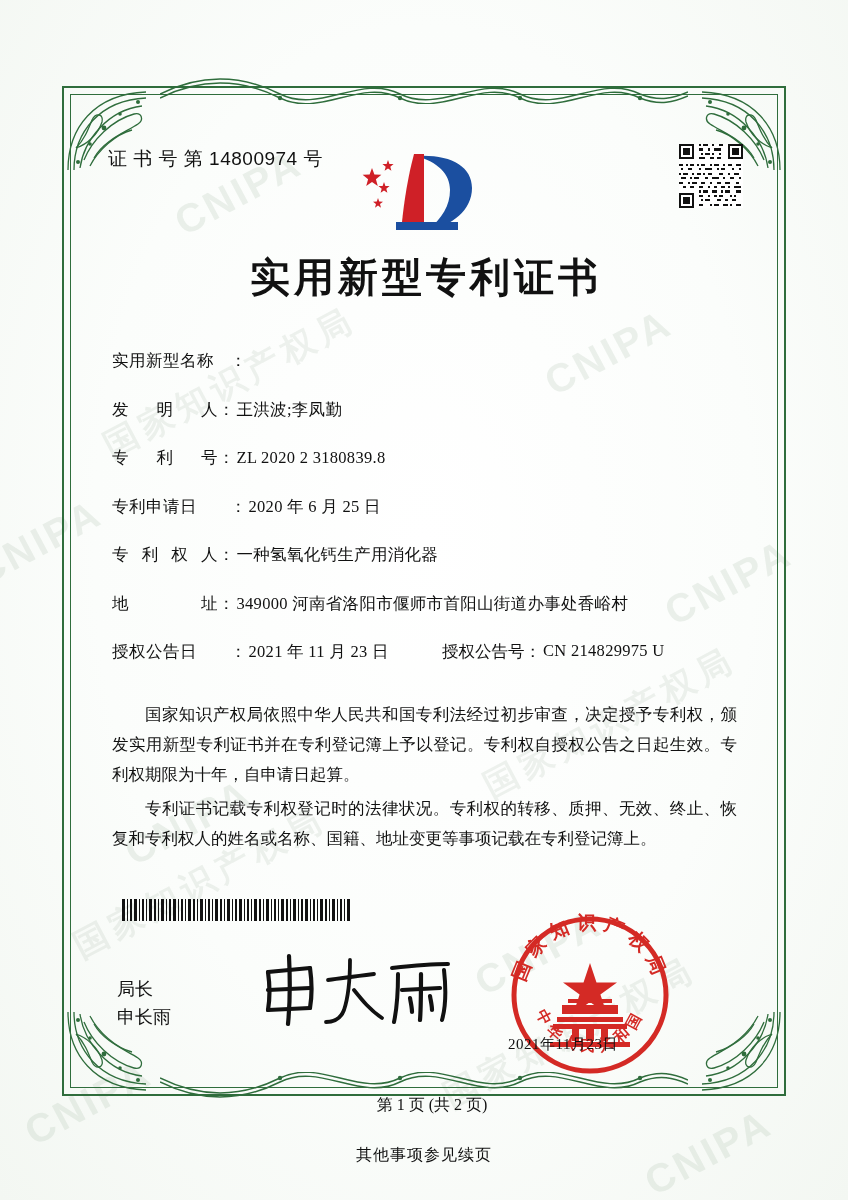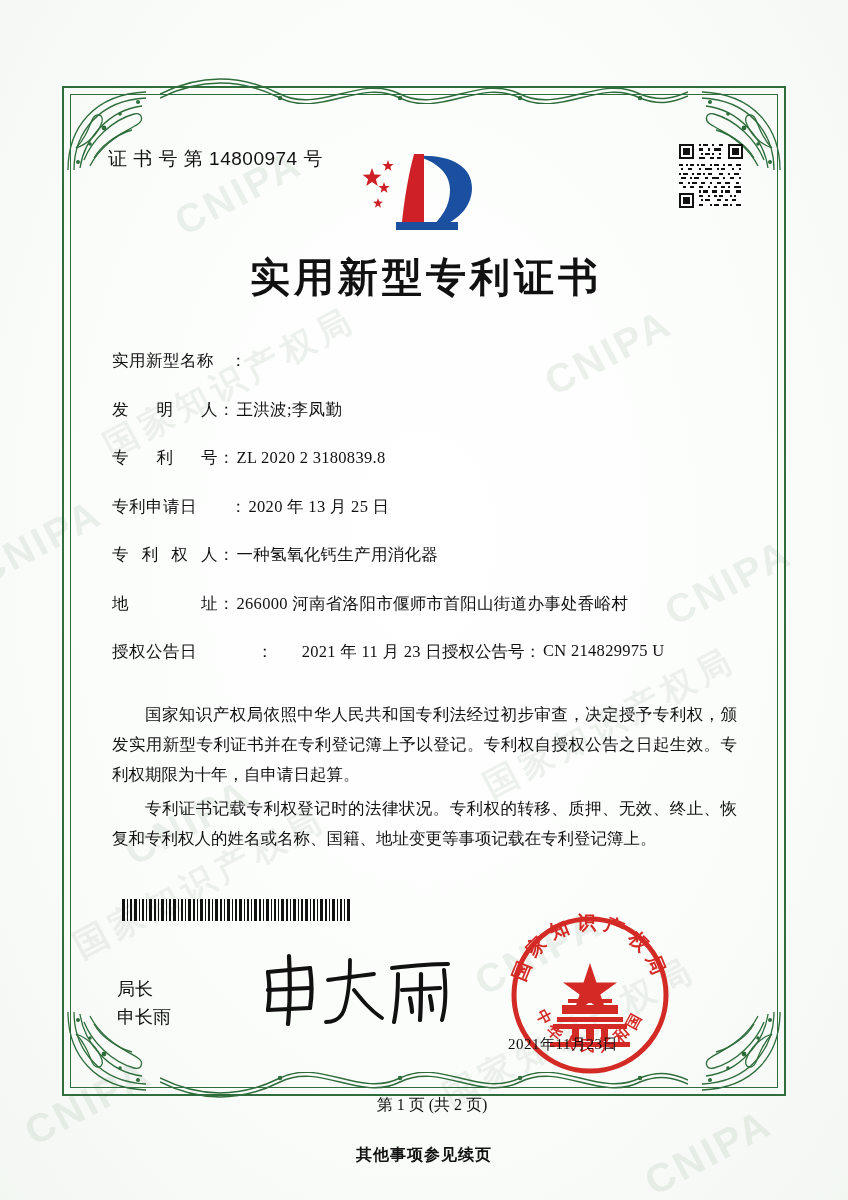--- a/index.html
+++ b/index.html
@@ -152,21 +152,21 @@
   .flabel.spread {
     display: flex;
     justify-content: space-between;
     padding-right: 0px;
     width: 106px;
     flex: 0 0 106px;
   }
   .fcolon { margin: 0 2px 0 0; }
   .fvalue { letter-spacing: 0.3px; }
   .frow-split { display: flex; font-size: 16.5px; }
-  .split-left { width: 330px; display: flex; justify-content: space-between; }
+  .split-left { width: 330px; display: flex; }
   .split-right { display: flex; }
 
   
   .paras {
     position: absolute;
     left: 112px;
     top: 700px;
     width: 625px;
     font-size: 16.5px;
     line-height: 30px;
@@ -221,21 +221,20 @@
     padding-left: 16px;
   }
   .footer-note {
     position: absolute;
     left: 0; right: 0;
     top: 1145px;
     text-align: center;
     font-size: 16px;
     color: #111;
     letter-spacing: 1px;
-    font-weight: bold;
   }
 </style>
 </head>
 <body>
 
 <div class="page">
 
   <div class="wm wm-1">CNIPA</div>
   <div class="wm wm-2">CNIPA</div>
   <div class="wm wm-3">CNIPA</div>
@@ -505,41 +504,41 @@
         <span>利</span>
         <span>号</span>
       </span>
       <span class="fcolon">：</span>
       <span class="fvalue">ZL 2020 2 3180839.8</span>
     </div>
 
     <div class="frow">
       <span class="flabel">专利申请日</span>
       <span class="fcolon">：</span>
-      <span class="fvalue">2020 年 13 月 25 日</span>
+      <span class="fvalue">2020 年 6 月 25 日</span>
     </div>
 
     <div class="frow">
       <span class="flabel spread">
         <span>专</span>
         <span>利</span>
         <span>权</span>
         <span>人</span>
       </span>
       <span class="fcolon">：</span>
       <span class="fvalue">一种氢氧化钙生产用消化器</span>
     </div>
 
     <div class="frow">
       <span class="flabel spread">
         <span>地</span>
         <span>址</span>
       </span>
       <span class="fcolon">：</span>
-      <span class="fvalue">266000 河南省洛阳市偃师市首阳山街道办事处香峪村</span>
+      <span class="fvalue">349000 河南省洛阳市偃师市首阳山街道办事处香峪村</span>
     </div>
 
     <div class="frow frow-split">
       <span class="split-left">
         <span class="flabel">授权公告日</span>
         <span class="fcolon">：</span>
         <span class="fvalue">2021 年 11 月 23 日</span>
       </span>
       <span class="split-right">
         <span>授权公告号</span>

